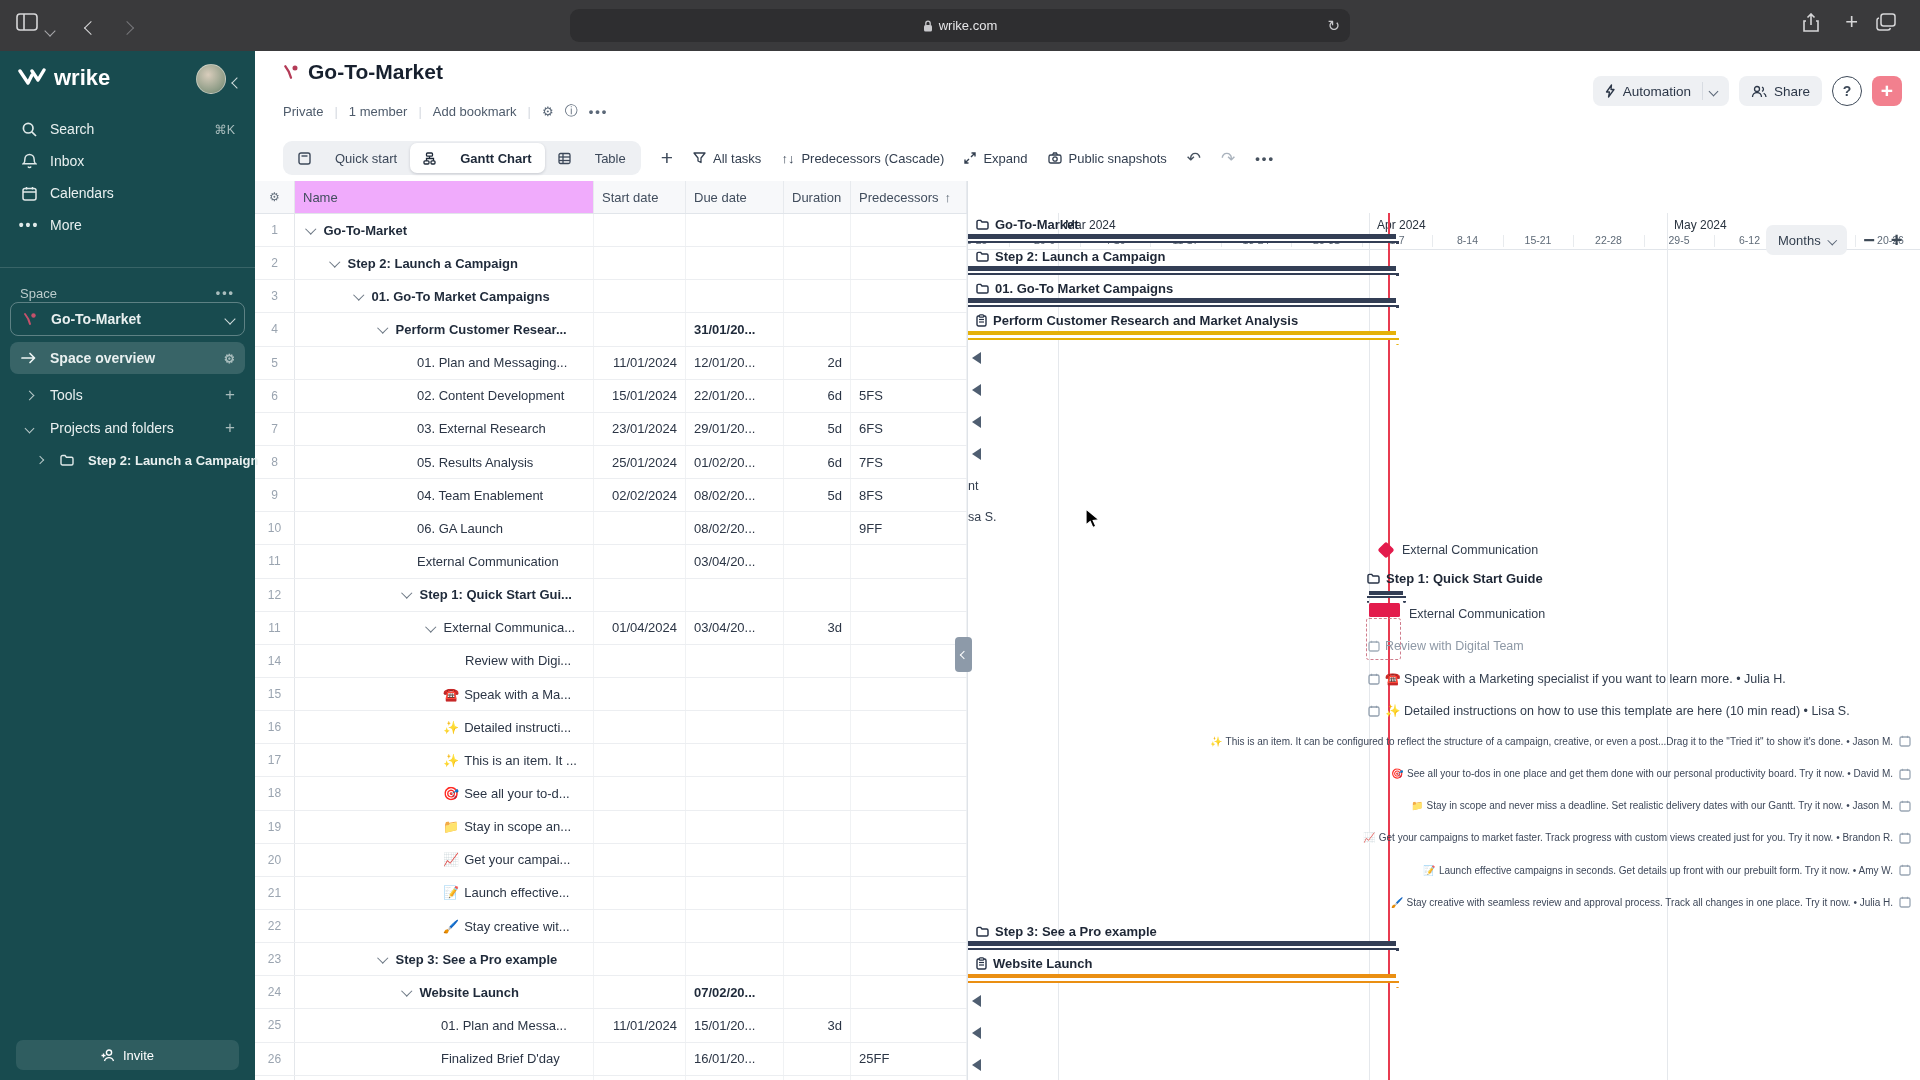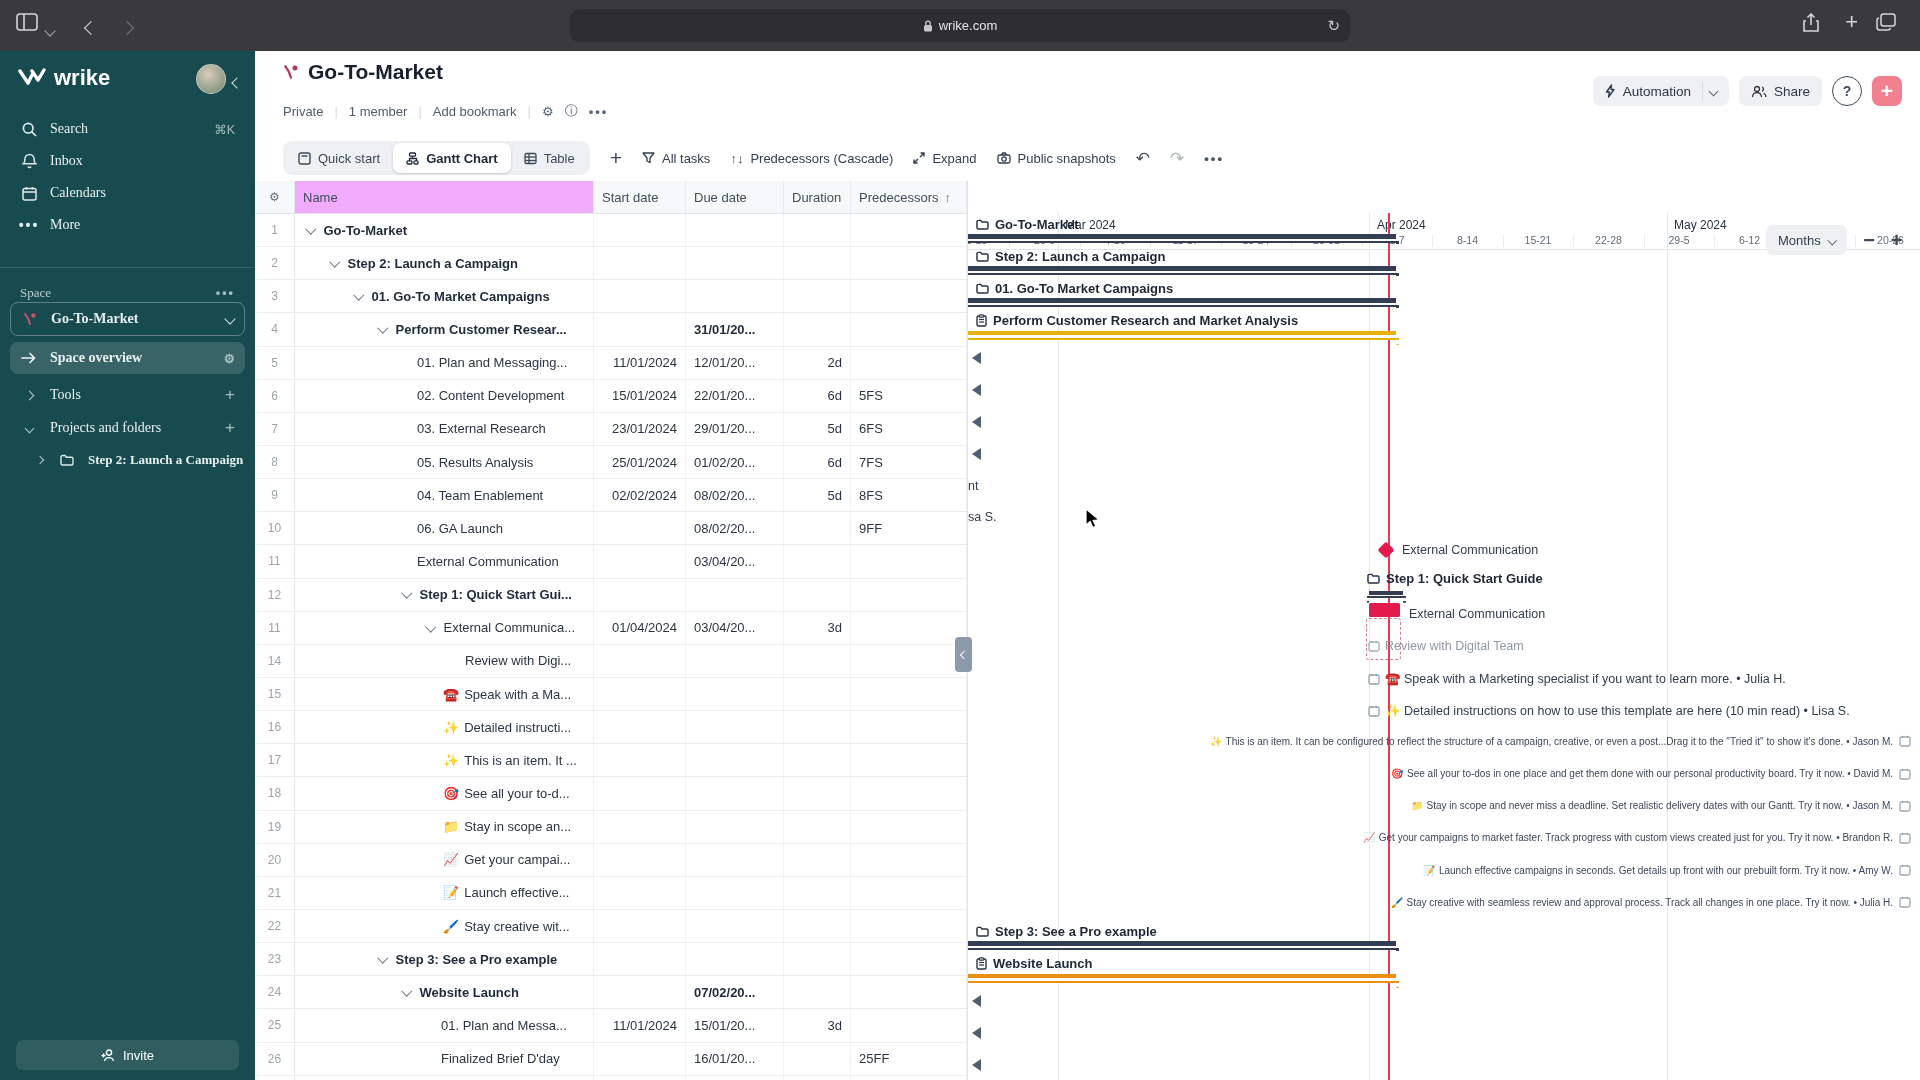--- a/index.html
+++ b/index.html
@@ -11,21 +11,21 @@
   .b-ic{position:absolute;top:13px;color:#d6d6d8;font-size:17px;line-height:24px;}
   .url{position:absolute;left:570px;top:9px;width:780px;height:33px;background:#2e2e30;border-radius:9px;
        display:flex;align-items:center;justify-content:center;color:#e6e6e8;font-size:13px;gap:6px;}
   .url .reload{position:absolute;right:10px;color:#c9c9cc;font-size:15px;}
   
   .sidebar{position:absolute;left:0;top:51px;width:255px;height:1029px;background:#184b4f;color:#e9f0f0;}
   .sb-row{position:absolute;left:10px;width:235px;height:32px;display:flex;align-items:center;gap:12px;
           padding:0 10px;box-sizing:border-box;border-radius:8px;font-size:14px;}
   .sb-ic{width:18px;display:inline-flex;justify-content:center;flex:none;}
   .sb-right{margin-left:auto;color:#a9bdbd;font-size:12.5px;}
-  .sb-label{white-space:nowrap;font-family:Liberation Serif, serif;}
+  .sb-label{white-space:nowrap;}
   .divider{position:absolute;left:0;width:255px;height:1px;background:rgba(255,255,255,.14);}
   .space-pill{border:1px solid rgba(255,255,255,.3);font-weight:bold;}
   .active-item{background:rgba(255,255,255,.14);font-weight:bold;}
   .chev{display:inline-block;width:7px;height:7px;border-right:1.7px solid currentColor;
         border-bottom:1.7px solid currentColor;}
   .chev-d{transform:rotate(45deg);}
   .chev-r{transform:rotate(-45deg);}
   .chev-l{transform:rotate(135deg);}
   .invite{position:absolute;left:16px;bottom:10px;width:223px;height:30px;border-radius:7px;
           background:rgba(255,255,255,.10);display:flex;align-items:center;justify-content:center;
@@ -40,21 +40,21 @@
   .pill-btn{height:30px;background:#eef0f3;border-radius:8px;display:flex;align-items:center;
             gap:7px;padding:0 12px;font-size:13.5px;color:#2c3748;}
   .help-btn{width:28px;height:28px;border:1.6px solid #3e4a59;border-radius:50%;display:flex;
             align-items:center;justify-content:center;font-size:14px;color:#3e4a59;font-weight:bold;}
   .add-btn{width:30px;height:30px;border-radius:8px;background:#f2808e;color:#fff;font-size:21px;
            display:flex;align-items:center;justify-content:center;font-weight:bold;}
   
   .toolbar{position:absolute;left:283px;top:141px;height:34px;display:flex;align-items:center;gap:20px;
            font-size:13px;color:#303c4d;white-space:nowrap;}
   .tabgrp{height:34px;background:#eef0f3;border-radius:9px;display:flex;align-items:center;padding:0 2px;}
-  .tab{height:30px;display:flex;align-items:center;gap:7px;padding:0 13px;border-radius:7px;color:#3c4859;text-align:right;}
+  .tab{height:30px;display:flex;align-items:center;gap:24px;padding:0 13px;border-radius:7px;color:#3c4859;text-align:right;}
   .tab.active{background:#fff;box-shadow:0 1px 3px rgba(20,30,50,.18);color:#1d2838;font-weight:bold;}
   .tbtn{display:flex;align-items:center;gap:7px;color:#323e4f;}
   .dim{color:#aab3bd;}
   
   .table{position:absolute;left:255px;top:181px;width:712px;bottom:0;font-size:13px;}
   .t-head,.t-row{display:grid;grid-template-columns:40px 299px 92px 98px 67px 116px;align-items:center;}
   .t-head{height:32px;background:#f7f8fa;border-bottom:1px solid #e1e5ea;color:#414d5d;}
   .t-head .c{height:100%;display:flex;align-items:center;padding:0 8px;box-sizing:border-box;
              border-right:1px solid #e7eaee;}
   .t-head .c.name{background:#f0abfc;}

